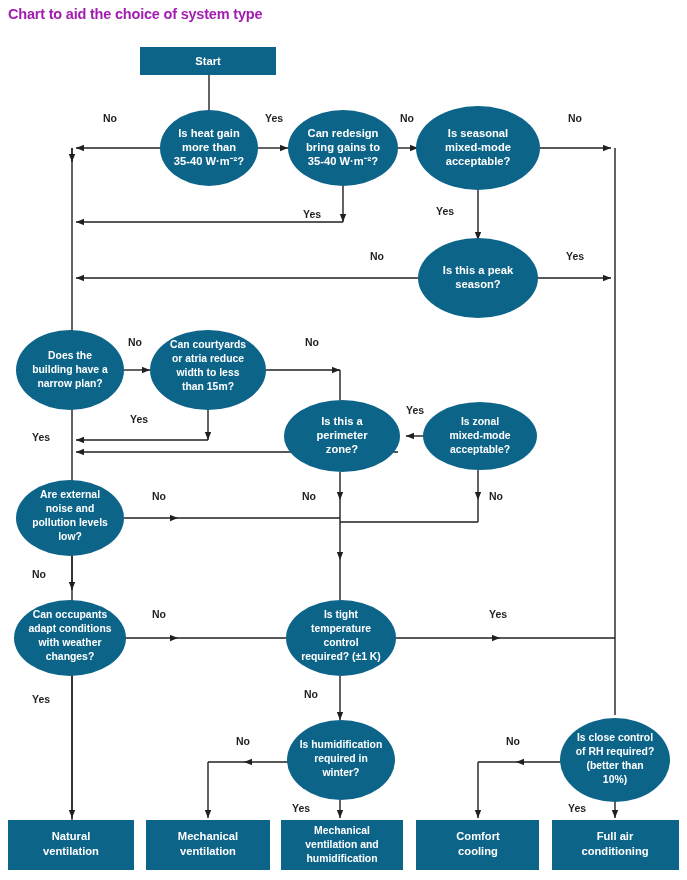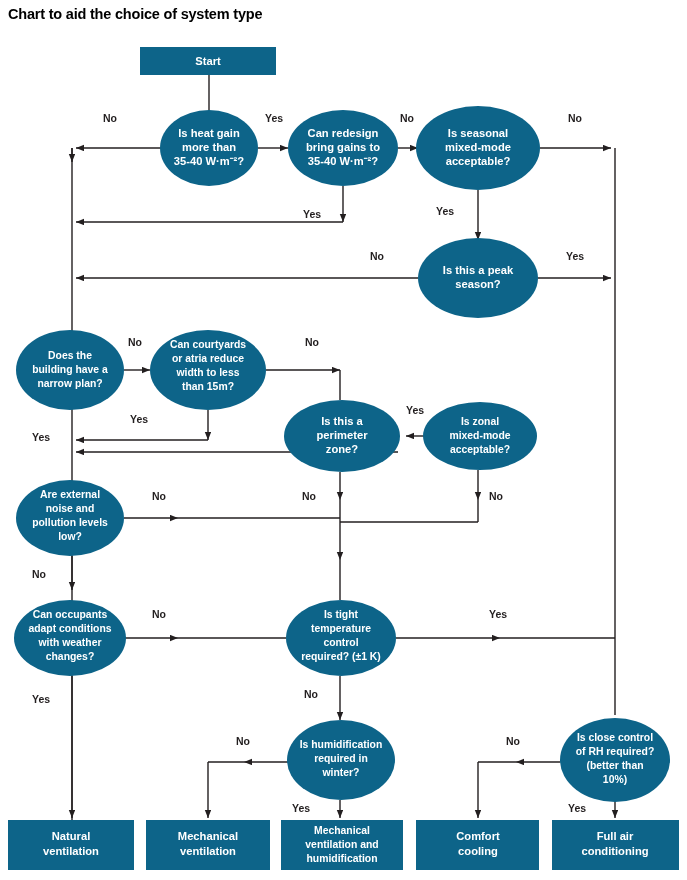--- a/index.html
+++ b/index.html
@@ -13,21 +13,21 @@
     font-family: "Liberation Sans", sans-serif;
     overflow: hidden;
     position: relative;
   }
   #page-title {
     position: absolute;
     left: 8px;
     top: 6px;
     font-size: 14.5px;
     font-weight: bold;
-    color: #000000;
+    color: #a21caf;
     letter-spacing: -0.2px;
   }
   #flow-svg {
     position: absolute;
     left: 0;
     top: 0;
   }
   .node-text {
     fill: #ffffff;
     font-family: "Liberation Sans", sans-serif;

